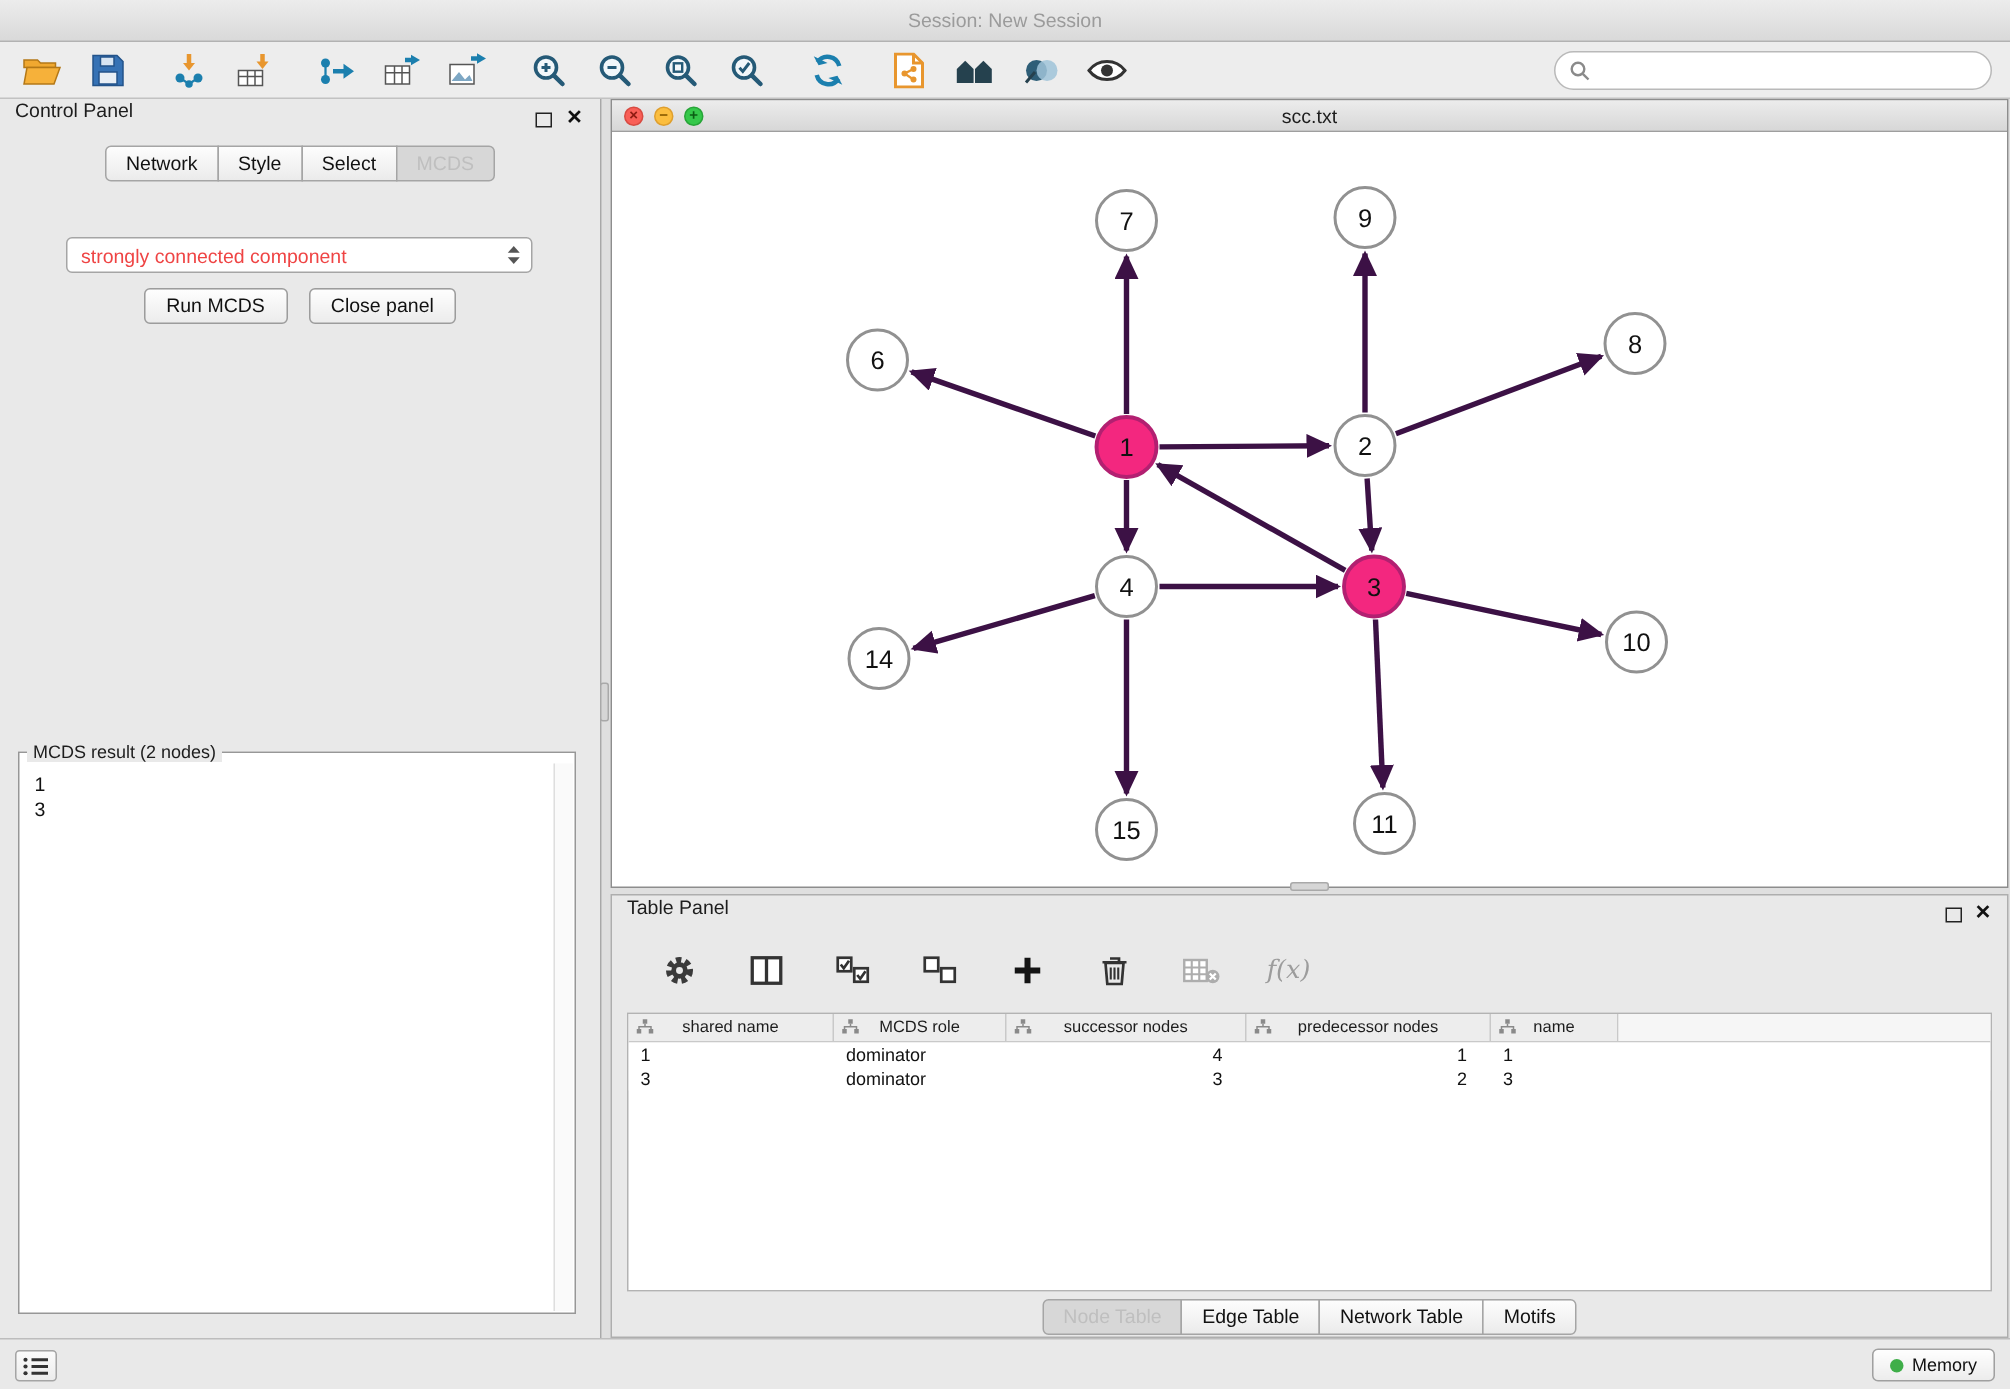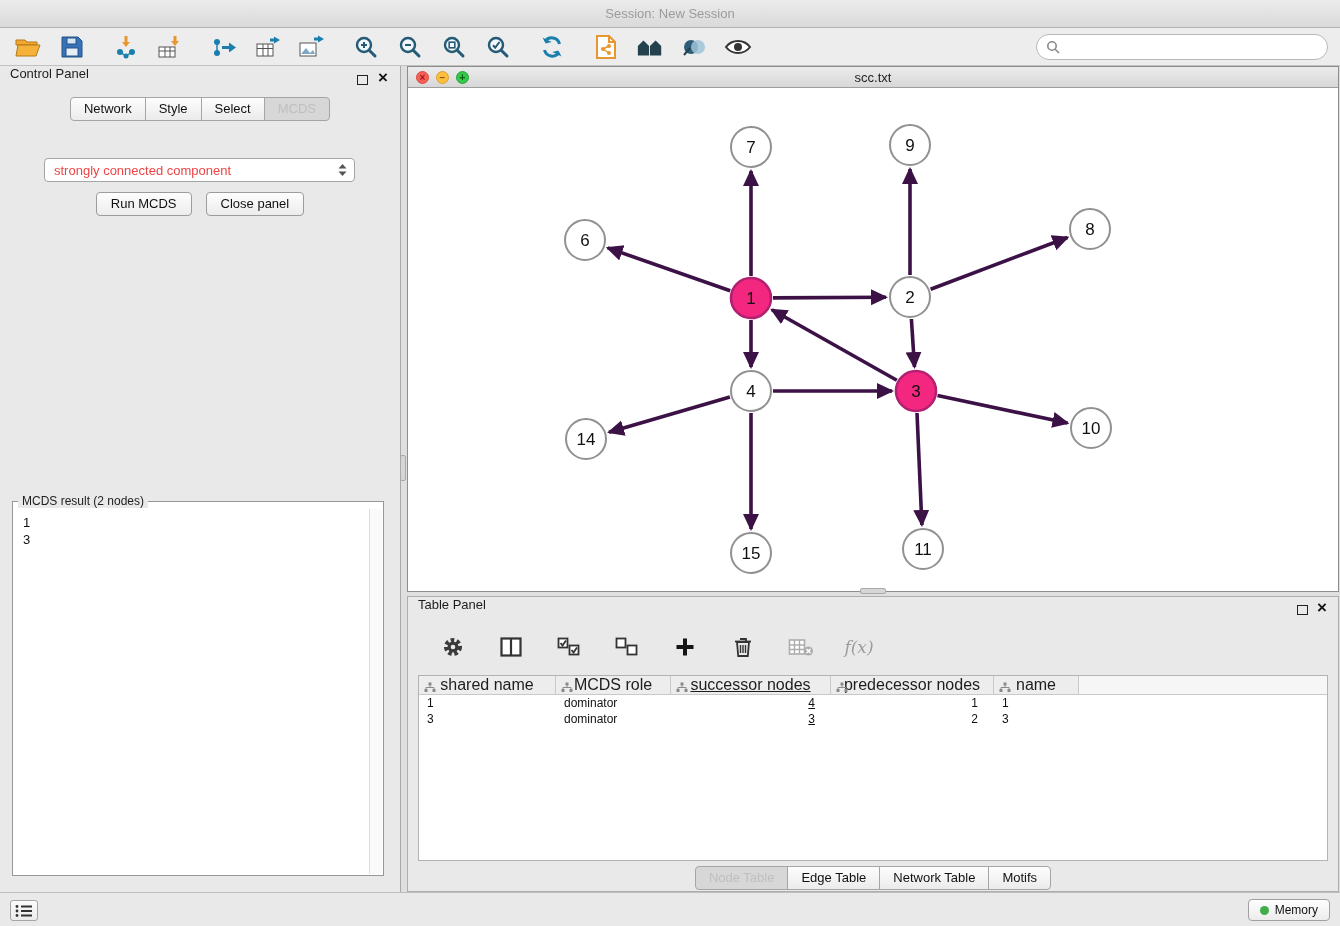--- a/index.html
+++ b/index.html
@@ -81,24 +81,24 @@
   .table-panel .panel-float { right:30px; top:8px; }
   .table-panel .panel-close { right:11px; top:2px; }
   .tp-toolbar { position:absolute; left:14px; top:32px; height:36px; display:flex; align-items:center; gap:13px; }
   .tp-icon { width:28px; height:28px; display:flex; align-items:center; justify-content:center; cursor:pointer;margin-left:17px; }
   .fx-label { font-family:"DejaVu Serif",serif; font-style:italic; font-size:17px; color:#9c9c9c; }
 
   .table-box { position:absolute; left:10px; top:78px; width:910px; height:186px;
     background:#fff; border:1px solid #b3b3b3; overflow:hidden; }
   .thead { display:flex; height:19px; background:#ededed; border-bottom:1px solid #c9c9c9; }
   .th { position:relative; display:flex; align-items:center; justify-content:center;
-    font-size:16px; color:#1d1d1d; border-right:1px solid #c9c9c9; cursor:pointer; }
+    font-size:11px; color:#1d1d1d; border-right:1px solid #c9c9c9; cursor:pointer; }
   .th .th-icon { position:absolute; left:5px; top:3px; }
   .th.filler { flex:1; border-right:none; background:#f6f6f6; cursor:default; }
-  .col0 { width:137px; } .col1 { width:115px; } .col2 { width:160px;text-decoration:underline; } .col3 { width:163px; } .col4 { width:85px; }
+  .col0 { width:137px; } .col1 { width:115px; } .col2 { width:160px; } .col3 { width:163px; } .col4 { width:85px; }
   .tr { display:flex; height:16px; background:#fff; cursor:default; }
   .td { font-size:12px; color:#111; line-height:16px; padding:0 8px; white-space:nowrap; overflow:hidden; }
   .td.col2, .td.col3 { text-align:right; padding-right:16px; }
   .td.filler { flex:1; }
 
   .table-tabs { position:absolute; left:0; top:269px; width:100%; display:flex; justify-content:center; }
 
   
   .statusbar { position:absolute; left:0; top:892px; width:1340px; height:34px;
     background:#e9e9e9; border-top:1px solid #bdbdbd; }

